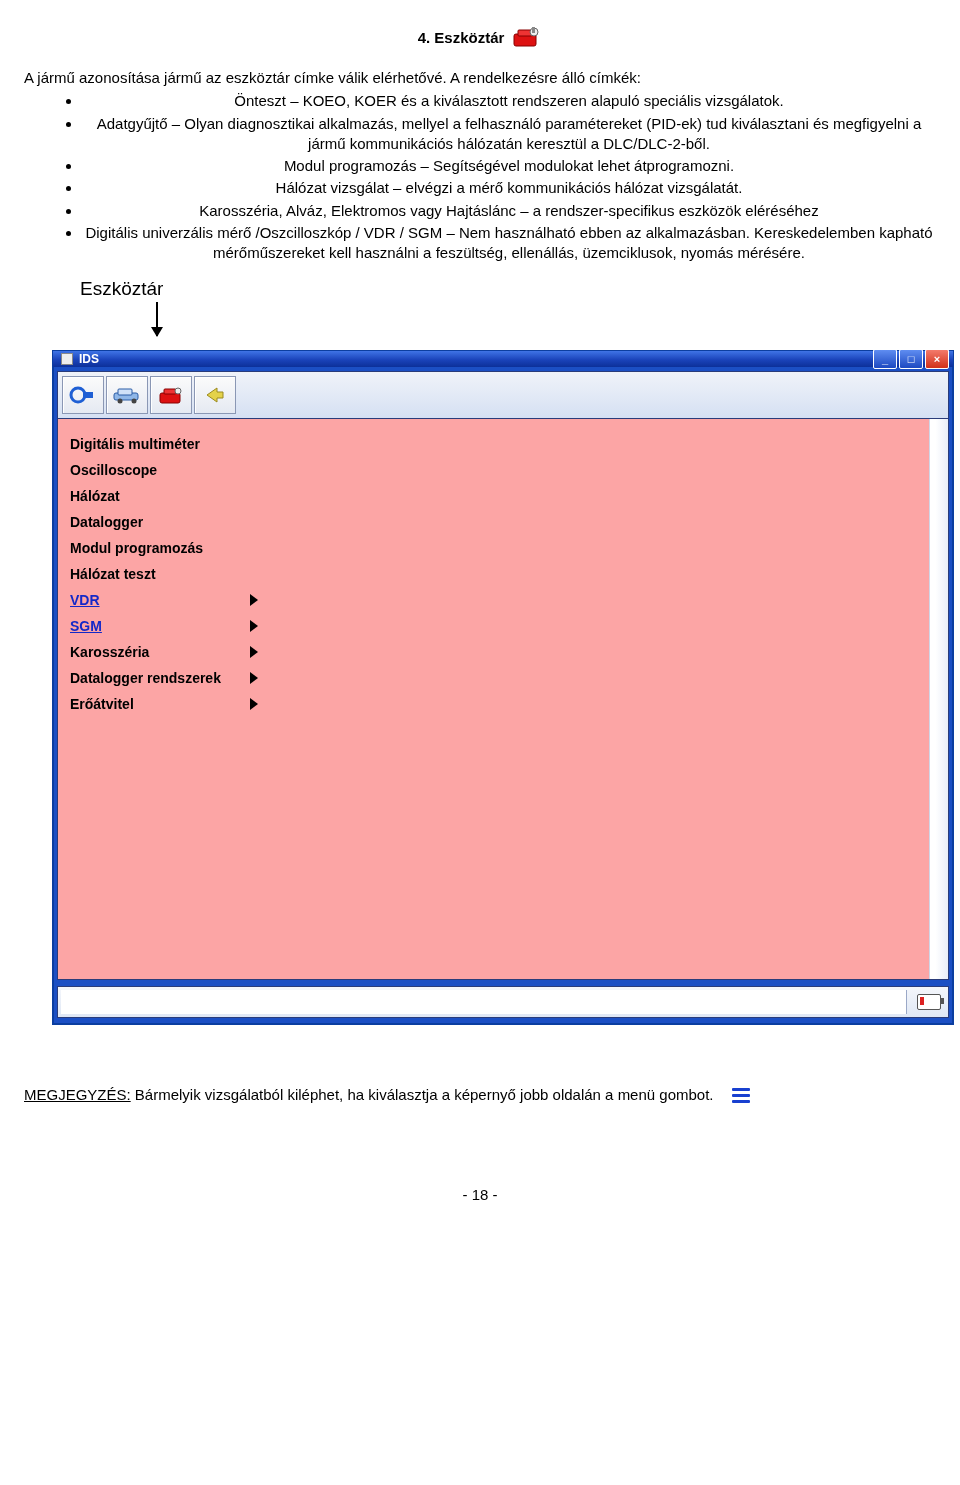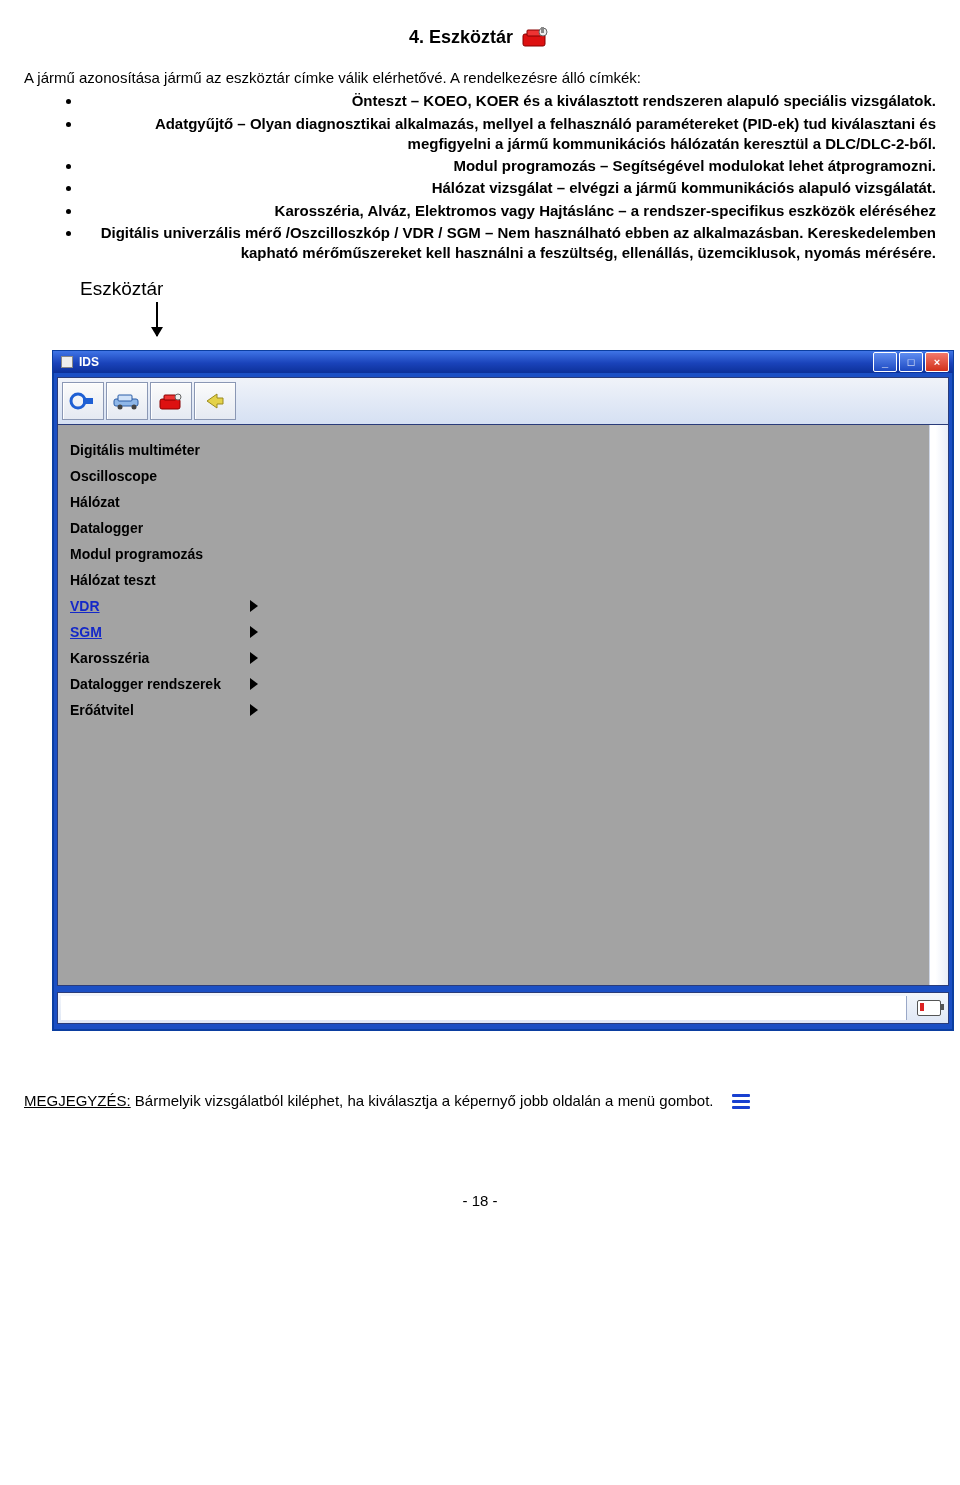--- a/index.html
+++ b/index.html
@@ -8,35 +8,35 @@
     color: #000;
     background: #fff;
     margin: 0;
     padding: 20px 24px;
     width: 960px;
     box-sizing: border-box;
   }
   .heading {
     text-align: center;
     font-weight: bold;
-    font-size: 18px;
+    font-size: 15px;
     margin: 4px 0 18px 0;
     display: flex;
     align-items: center;
     justify-content: center;
     gap: 8px;
   }
   .heading svg { vertical-align: middle; }
   .intro { margin: 0 0 2px 0; line-height: 1.35; }
   ul.bullets {
     margin: 0 0 14px 0;
     padding-left: 58px;
     line-height: 1.35;
   }
-  ul.bullets li { padding: 1px 0; text-align: right; font-weight: bold; }
+  ul.bullets li { padding: 1px 0; text-align: center; }
   .callout {
     margin: 10px 0 2px 56px;
     font-size: 19px;
   }
   .arrow-wrap { margin-left: 132px; height: 48px; }
   .arrow-down {
     width: 2px; height: 34px; background: #000; position: relative; margin-left: 0;
   }
   .arrow-down::after {
     content: ""; position: absolute; bottom: -1px; left: -5px;
@@ -44,21 +44,21 @@
   }
   
   .app-window {
     width: 900px;
     margin: 0 0 0 28px;
     border: 1px solid #0b3ea0;
     background: #1b4fc4;
     box-shadow: 0 0 0 1px #0b3ea0 inset;
   }
   .titlebar {
-    height: 22px;
+    height: 16px;
     background: linear-gradient(to bottom,#3f74e6,#1a43ba 55%,#0c3099);
     display: flex; align-items: center; padding: 0 4px 0 8px;
     color: #fff; font-size: 12px; font-weight: bold;
     justify-content: space-between;
     text-align: right;
   }
   .titlebar-left { display:flex; align-items:center; gap:6px; }
   .title-dot { width:10px; height:10px; background:#eee; border:1px solid #888; }
   .win-btns { display:flex; gap:2px; }
   .win-btn {
@@ -73,21 +73,21 @@
     height: 46px; background: linear-gradient(to bottom,#f0f3f9,#d5e0f3);
     border: 1px solid #2a3c7a; display:flex; align-items:center; gap:2px; padding: 0 4px;
   }
   .tool-btn {
     width: 40px; height: 36px; border: 1px solid #8a97b4; background: linear-gradient(to bottom,#fbfbfb,#e5e9f2);
     display:flex; align-items:center; justify-content:center;
     box-shadow: inset 1px 1px 0 #fff;
   }
   .content-area {
     border: 1px solid #2a3c7a; border-top: none;
-    background: #a3a3a3; height: 560px; position: relative;
+    background: #fca5a5; height: 560px; position: relative;
   }
   .menu-panel {
     width: 210px; padding: 12px 0 8px 0;
     font-family: Arial, sans-serif; font-size: 14px;
   }
   .menu-panel .mi {
     display:flex; align-items:center; justify-content:space-between;
     padding: 5px 10px 5px 12px; color:#000; font-weight: bold;
   }
   .menu-panel .mi .tri {
@@ -138,21 +138,21 @@
       <rect x="20" y="3" width="3" height="6" fill="#888"></rect>
     </svg>
   </span>
 </div>
 
 <p class="intro">A jármű azonosítása jármű az eszköztár címke válik elérhetővé. A rendelkezésre álló címkék:</p>
 <ul class="bullets">
   <li>Önteszt – KOEO, KOER és a kiválasztott rendszeren alapuló speciális vizsgálatok.</li>
   <li>Adatgyűjtő – Olyan diagnosztikai alkalmazás, mellyel a felhasználó paramétereket (PID-ek) tud kiválasztani és megfigyelni a jármű kommunikációs hálózatán keresztül a DLC/DLC-2-ből.</li>
   <li>Modul programozás – Segítségével modulokat lehet átprogramozni.</li>
-  <li>Hálózat vizsgálat – elvégzi a jármű kommunikációs alapuló vizsgálatát.</li>
+  <li>Hálózat vizsgálat – elvégzi a mérő kommunikációs hálózat vizsgálatát.</li>
   <li>Karosszéria, Alváz, Elektromos vagy Hajtáslánc – a rendszer-specifikus eszközök eléréséhez</li>
   <li>Digitális univerzális mérő /Oszcilloszkóp / VDR / SGM – Nem használható ebben az alkalmazásban. Kereskedelemben kapható mérőműszereket kell használni a feszültség, ellenállás, üzemciklusok, nyomás mérésére.</li>
 </ul>
 
 <div class="callout">Eszköztár</div>
 <div class="arrow-wrap">
     <div class="arrow-down"></div>
   </div>
 
 <div class="app-window">

